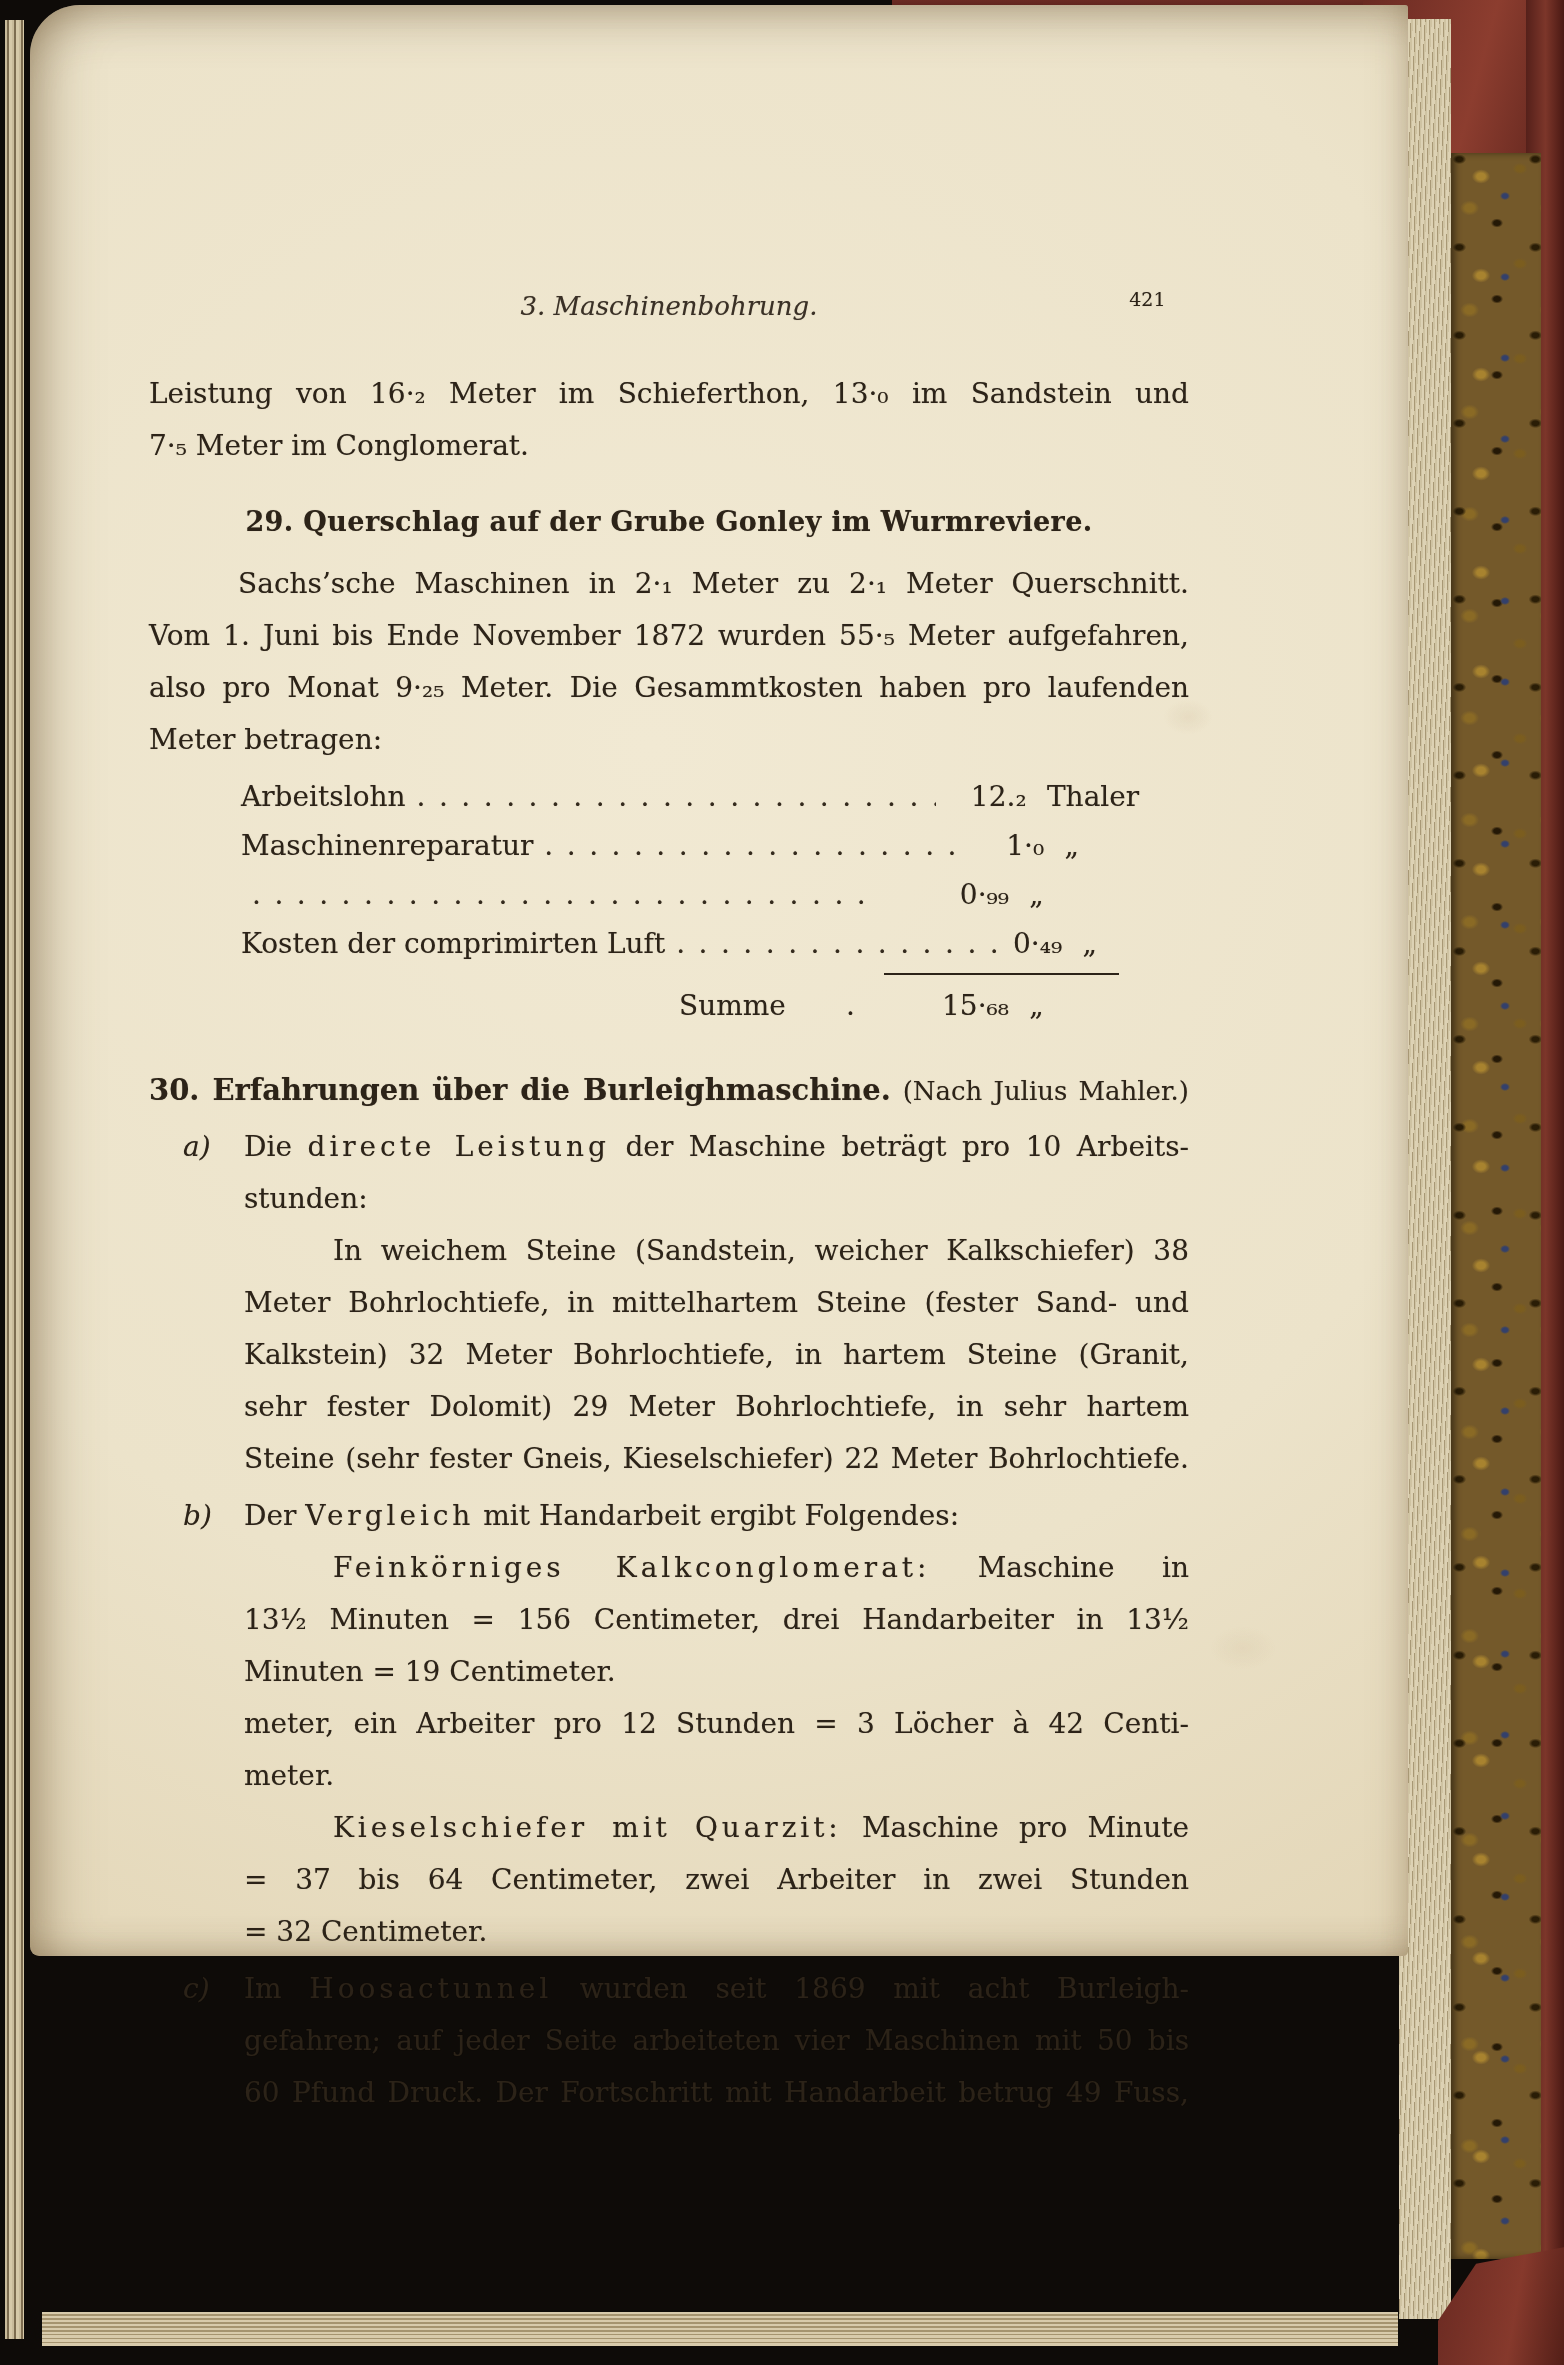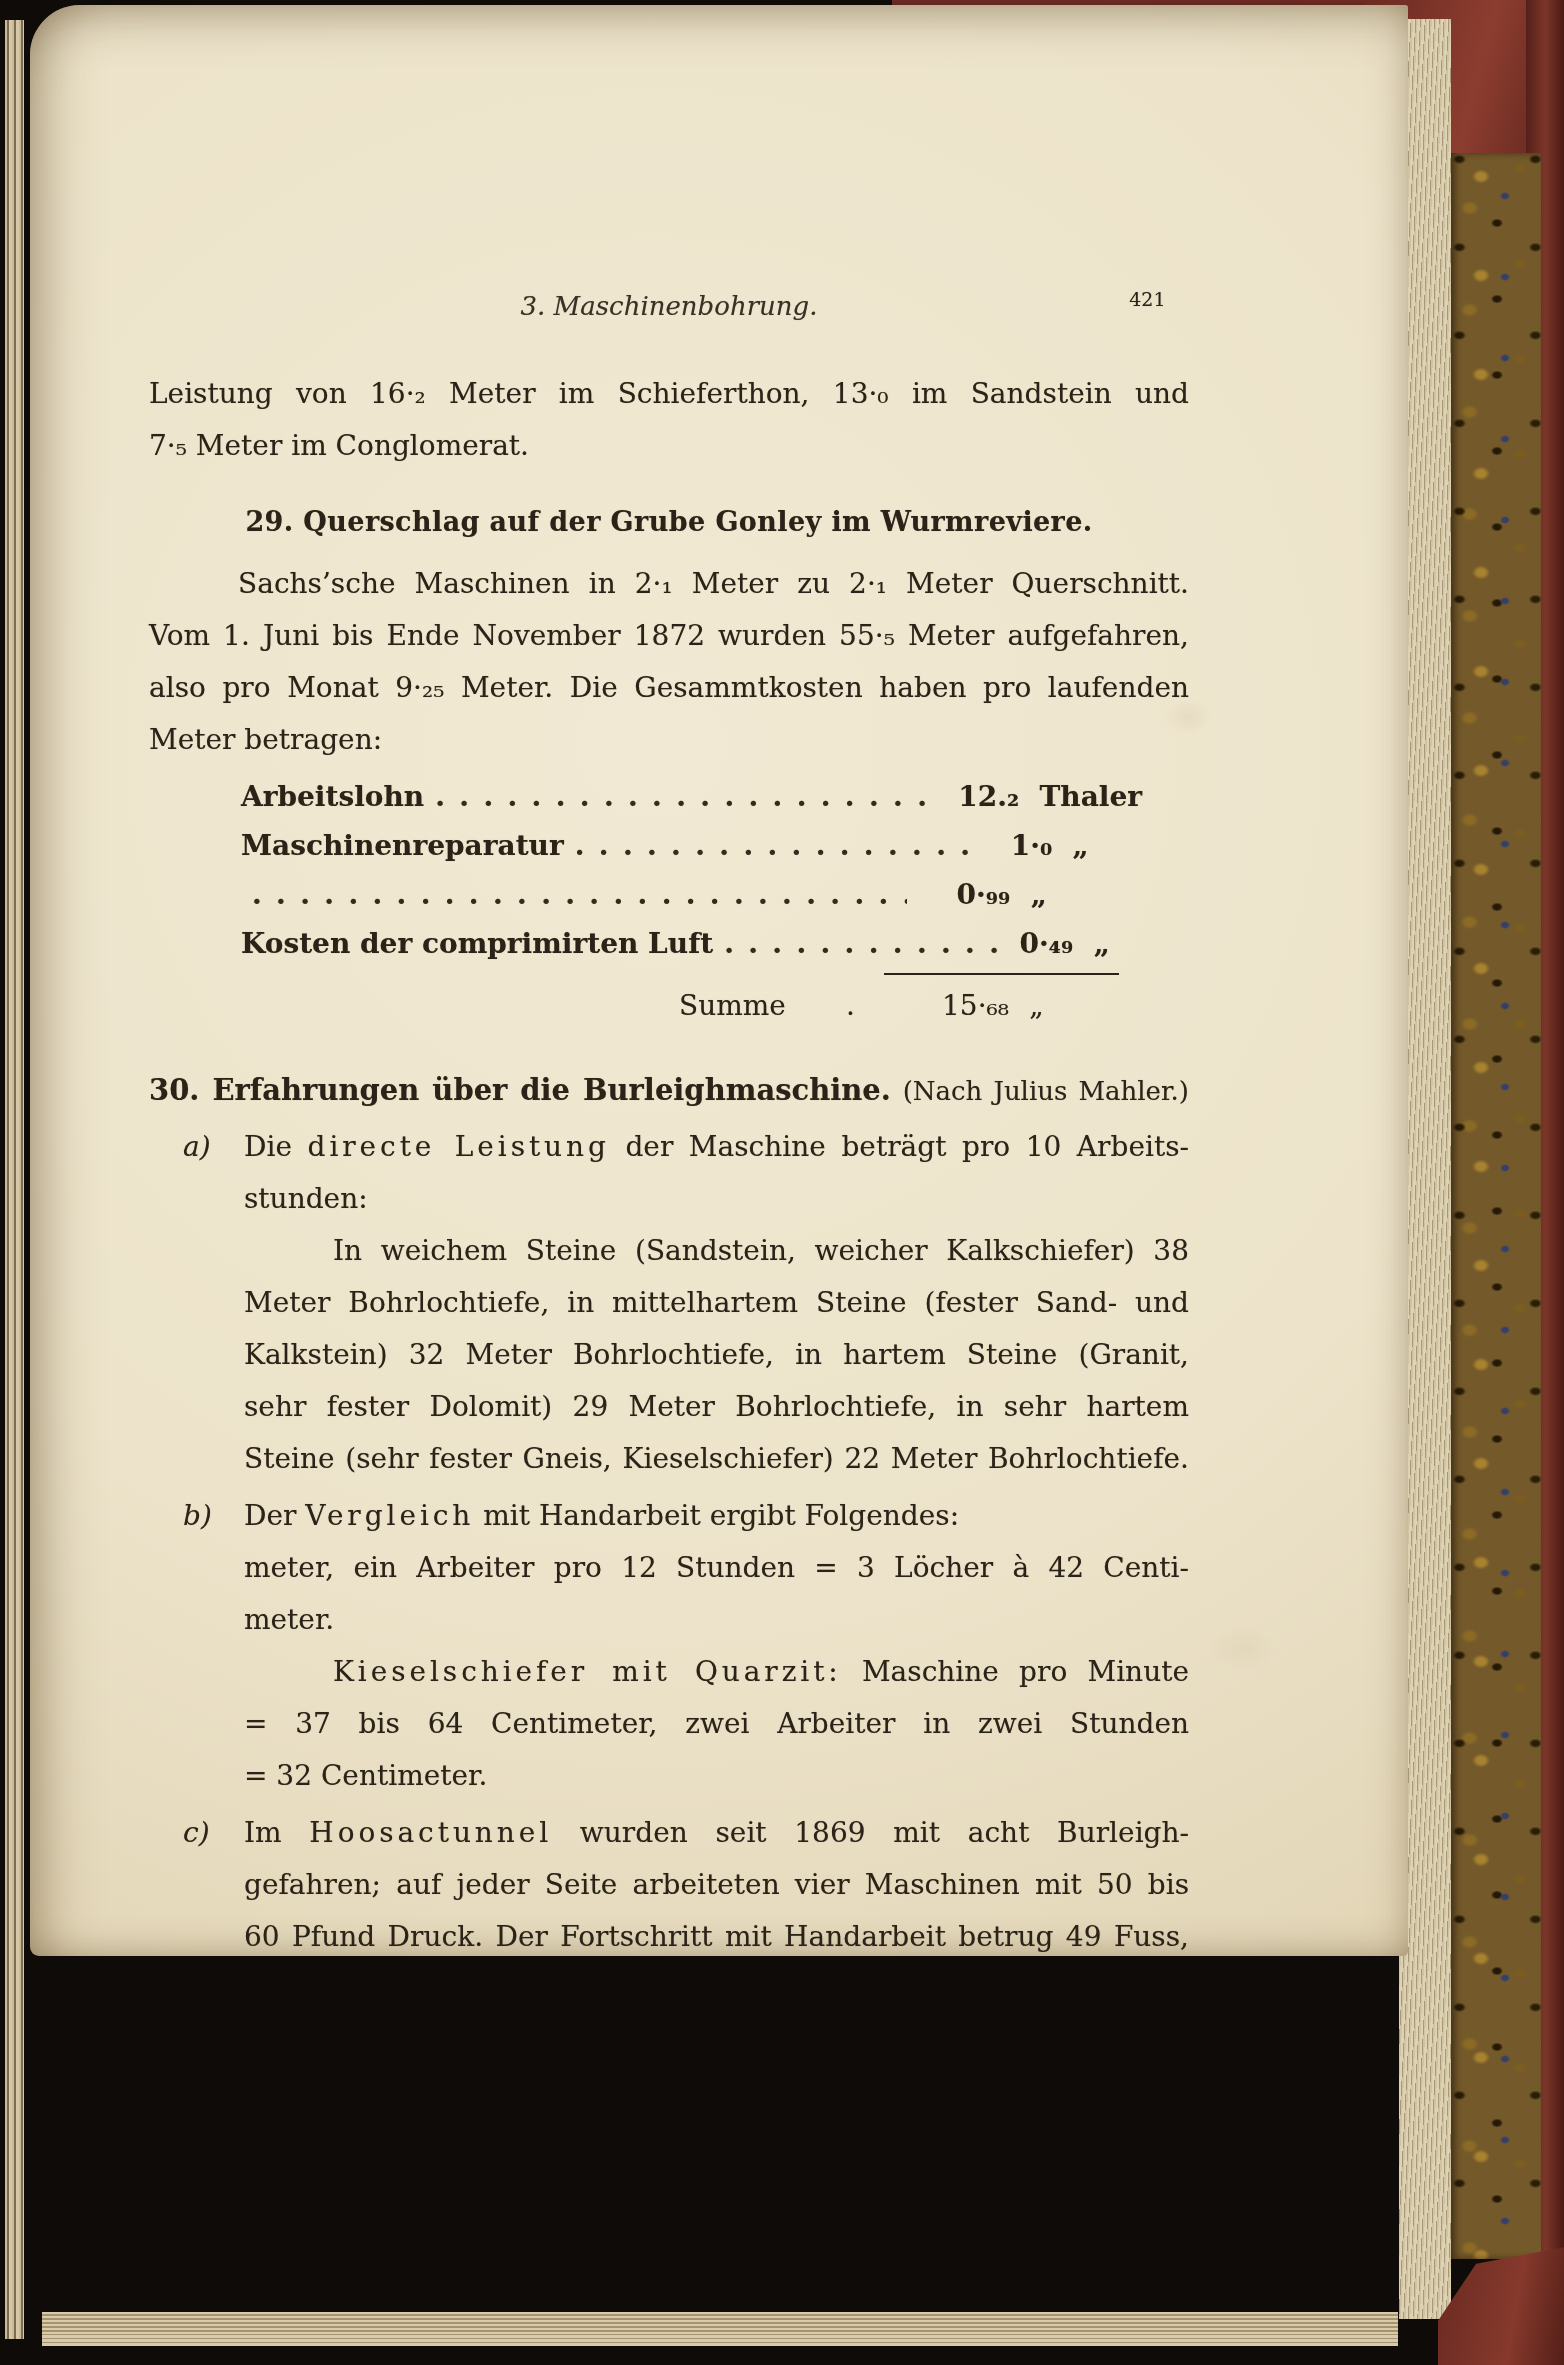--- a/index.html
+++ b/index.html
@@ -90,21 +90,21 @@
   }
   .h30{
     display:block;margin-top:34px;margin-bottom:4.7px;line-height:50px;
     text-align:justify;text-align-last:justify;
   }
   .h30 .b{font-weight:bold;font-size:29px;}
   .h30 .n{font-size:26px;}
   .sp{letter-spacing:.14em;}
   
   .costs{margin-top:6.3px;margin-left:92px;width:901px;}
-  .cost-row{display:flex;align-items:flex-end;line-height:49px;font-weight:bold;}
+  .cost-row{display:flex;align-items:flex-end;line-height:49px;}
   .cost-label{white-space:nowrap;}
   .cost-dots{flex:1 1 auto;overflow:hidden;white-space:nowrap;margin:0 11px;letter-spacing:2.3px;color:#342a1d;}
   .cost-value{width:94px;text-align:right;white-space:nowrap;}
   .cost-unit{width:133px;padding-left:20.3px;white-space:nowrap;box-sizing:border-box;}
   .sum-rule{margin:4.7px 23.5px 0 auto;width:235px;border-top:2.3px solid #2c2318;}
   .sum-row{display:flex;align-items:baseline;line-height:50px;margin-top:6.3px;}
   .sum-spacer{width:438px;}
   .sum-dot{flex:1;text-align:center;}
   
   .item{position:relative;padding-left:95px;margin-top:4.7px;}
@@ -199,20 +199,27 @@
         <div class="ln j">Steine (sehr fester Gneis, Kieselschiefer) 22 Meter Bohrlochtiefe.</div>
       </div>
     </div>
 
     <div class="item">
       <span class="marker">b)</span>
       <div class="ln">
         <span>Der </span><span class="sp">Vergleich</span><span> mit Handarbeit ergibt Folgendes:</span>
       </div>
       <div>
+        <div class="ln j ind1">
+          <span class="sp">Feinkörniges Kalkconglomerat:</span><span> Maschine in</span>
+        </div>
+        <div class="ln j">13¹⁄₂ Minuten = 156 Centimeter, drei Handarbeiter in 13¹⁄₂</div>
+        <div class="ln">Minuten = 19 Centimeter.</div>
+      </div>
+      <div>
         <div class="ln j">meter, ein Arbeiter pro 12 Stunden = 3 Löcher à 42 Centi-</div>
         <div class="ln">meter.</div>
       </div>
       <div>
         <div class="ln j ind1">
           <span class="sp">Kieselschiefer mit Quarzit:</span><span> Maschine pro Minute</span>
         </div>
         <div class="ln j">= 37 bis 64 Centimeter, zwei Arbeiter in zwei Stunden</div>
         <div class="ln">= 32 Centimeter.</div>
       </div>

